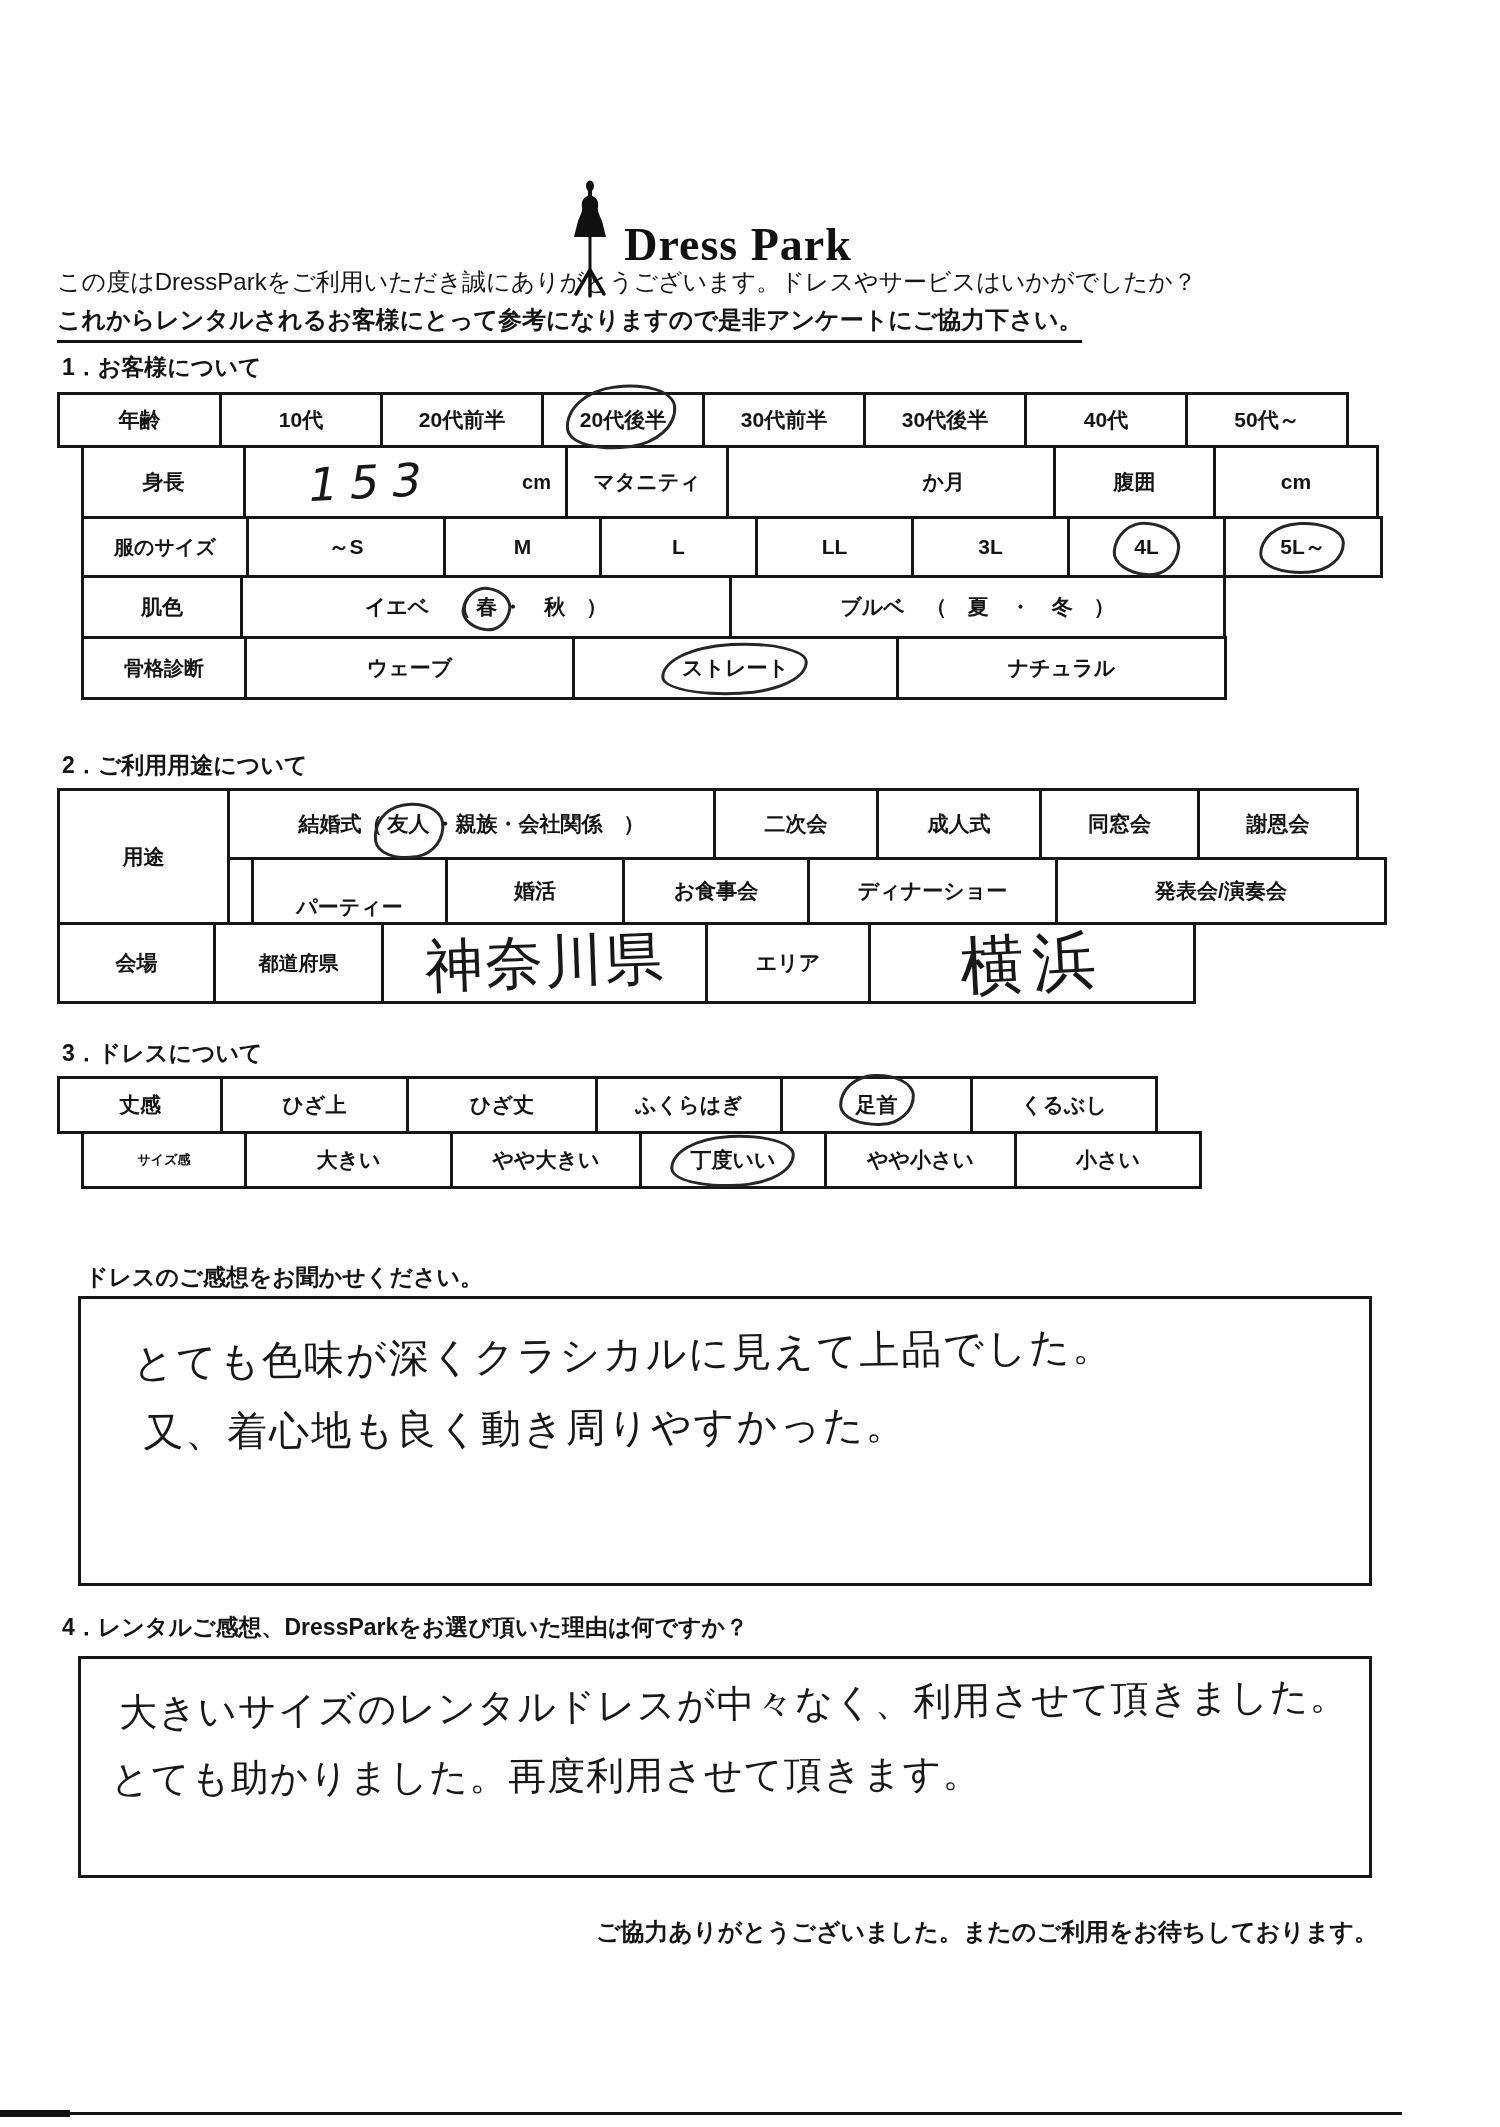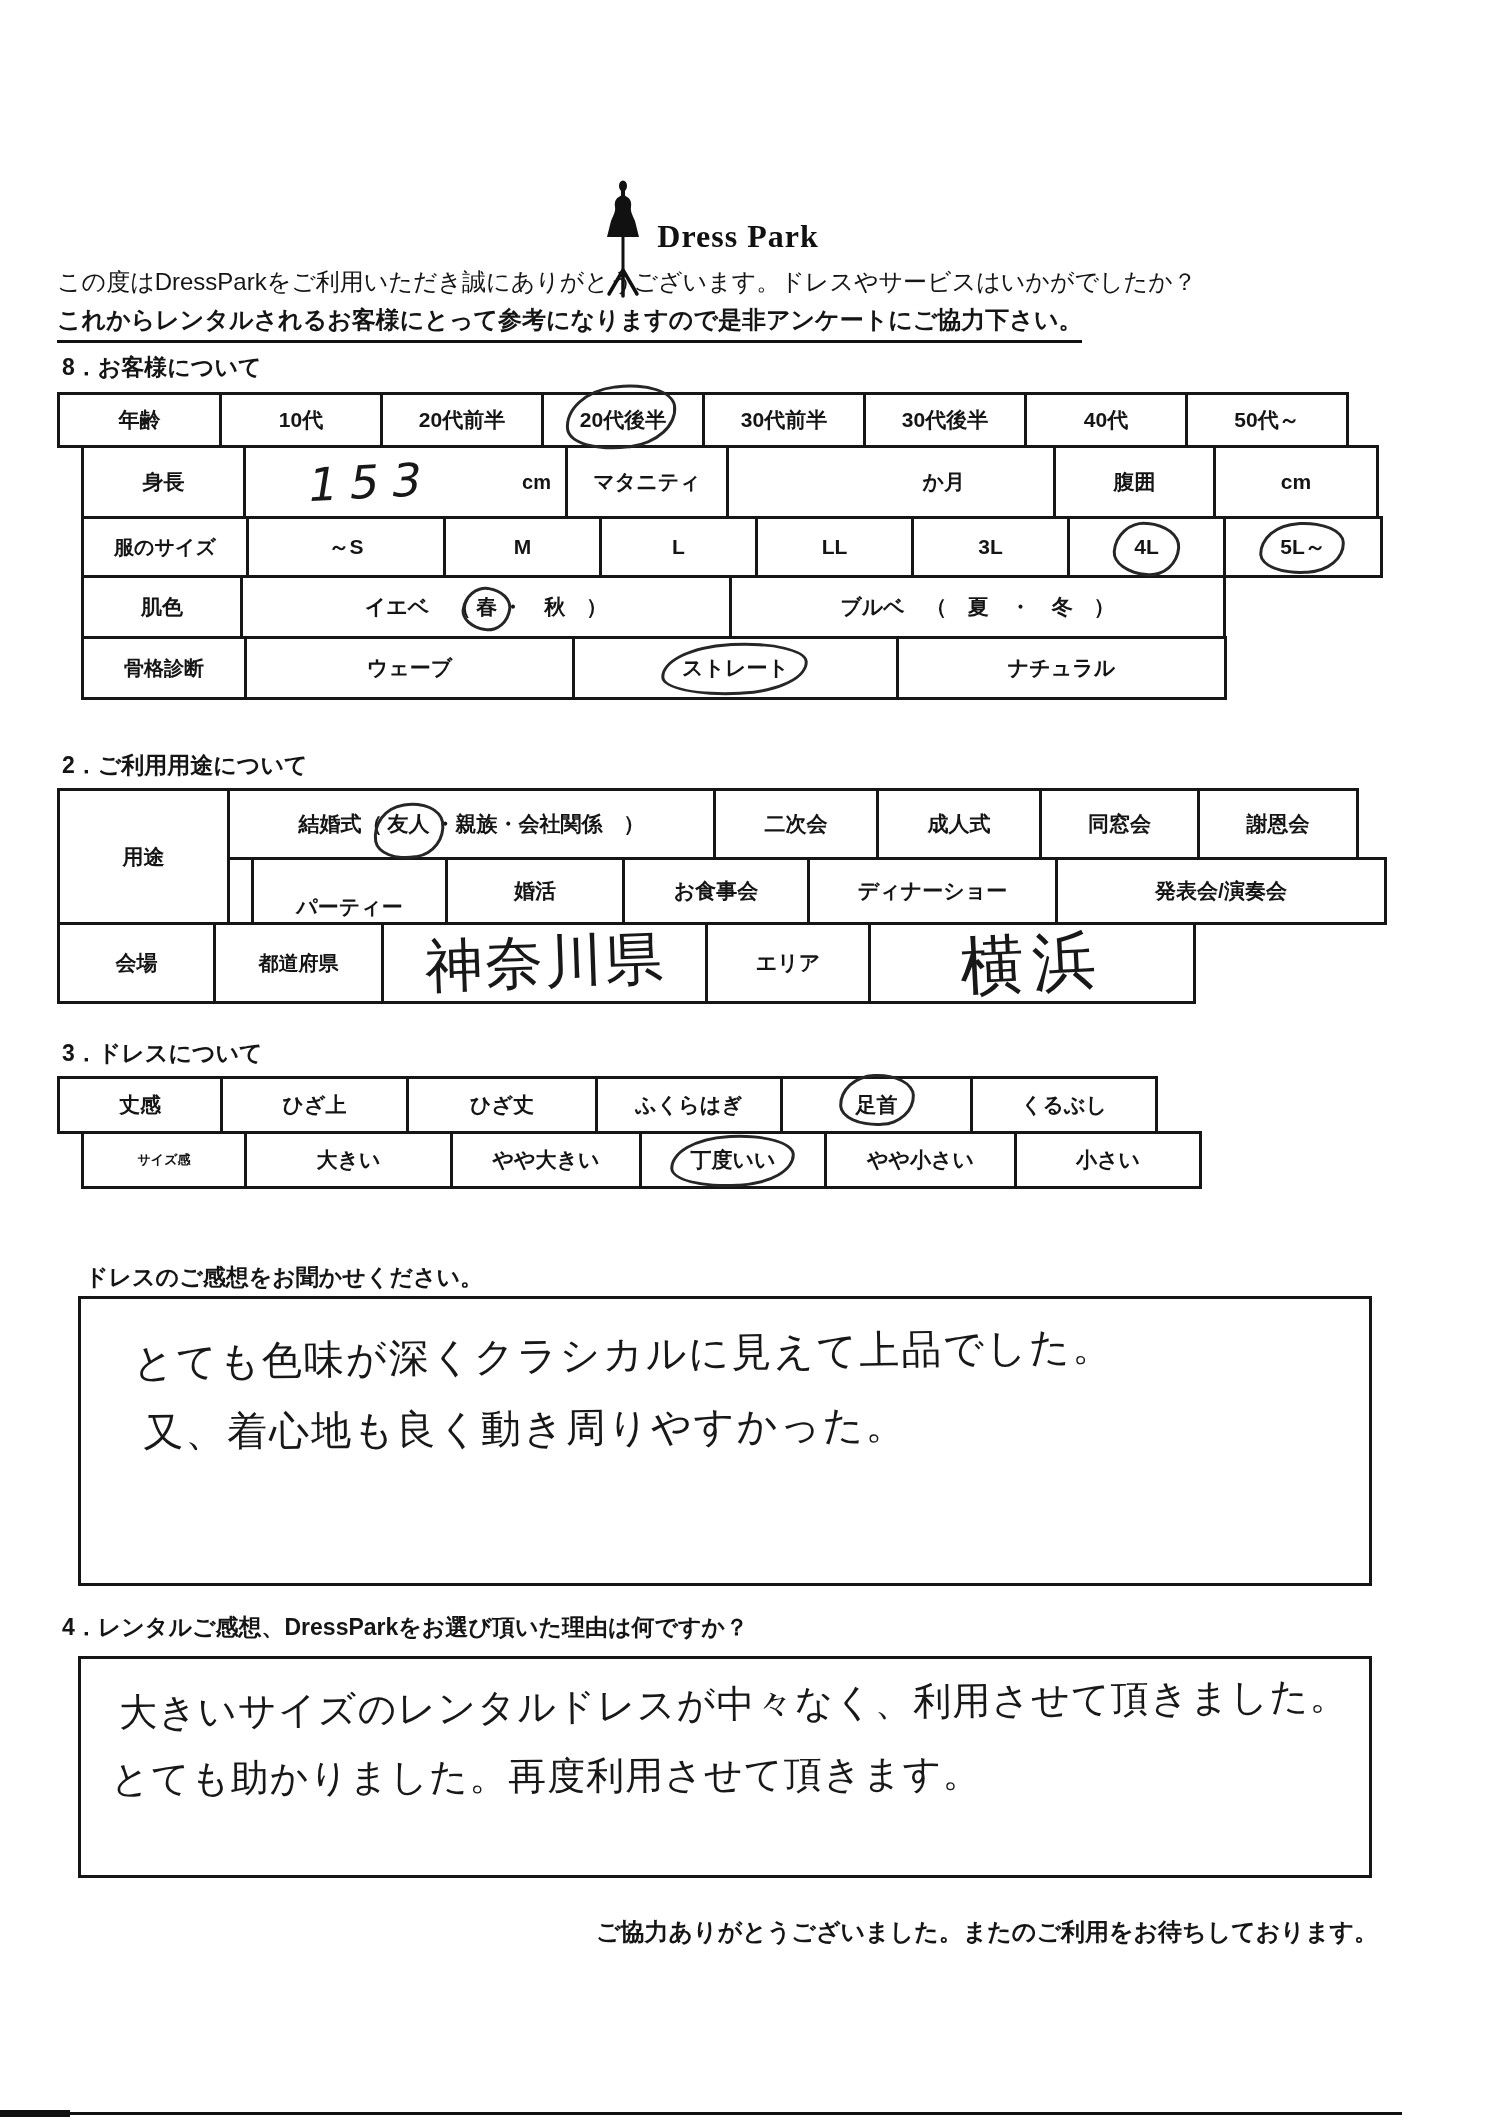--- a/index.html
+++ b/index.html
@@ -2,21 +2,21 @@
 <html><head>
 <meta charset="utf-8">
 <style>
   html,body{margin:0;padding:0;background:#e8e8e8;}
   .page{position:relative;width:1500px;height:2127px;background:#ffffff;margin:0 auto;
         font-family:"Liberation Sans",sans-serif;color:#151515;overflow:hidden;}
 
   
   .logo{position:absolute;top:180px;left:0;width:100%;display:flex;justify-content:center;
         align-items:flex-start;gap:12px;transform:translateX(-40px);}
-  .logo-text{font-family:"Liberation Serif",serif;font-size:32px;font-weight:bold;
+  .logo-text{font-family:"Liberation Serif",serif;font-size:46px;font-weight:bold;
              letter-spacing:1px;margin-top:38px;color:#111;}
 
   
   .intro1{position:absolute;left:57px;top:266px;font-size:24px;font-weight:normal;white-space:nowrap;}
   .intro2{position:absolute;left:57px;top:304px;font-size:24px;font-weight:bold;white-space:nowrap;
           border-bottom:3px solid #111;padding-bottom:4px;}
 
   
   .sec-title{position:absolute;left:62px;font-size:23px;font-weight:bold;white-space:nowrap;}
 
@@ -66,21 +66,21 @@
       <path d="M22 15 C15.5 17 13 21 14 27 C14.7 31 13 34 10 41 L6 57 L38 57 L34 41 C31 34 29.3 31 30 27 C31 21 28.5 17 22 15 Z" fill="#111"></path>
       <rect x="20.5" y="57" width="3" height="33" fill="#111"></rect>
       <path d="M22 90 L8 114 M22 90 L36 114 M22 90 L22 116" stroke="#111" stroke-width="3.5" fill="none" stroke-linecap="round"></path>
     </svg>
     <span class="logo-text">Dress Park</span>
   </div>
 
   <div class="intro1">この度はDressParkをご利用いただき誠にありがとうございます。ドレスやサービスはいかがでしたか？</div>
   <div class="intro2">これからレンタルされるお客様にとって参考になりますので是非アンケートにご協力下さい。</div>
 
-  <div class="sec-title" style="top:352px;">8．お客様について</div>
+  <div class="sec-title" style="top:352px;">1．お客様について</div>
 
   <div class="tbl" style="top:392px;">
 
     <div class="trow" style="height:56px;">
       <div class="cell" style="width:165px;">
           <span>年齢</span>
         </div>
       <div class="cell" style="width:164px;">
           <span class="opt">10代</span>
         </div>

